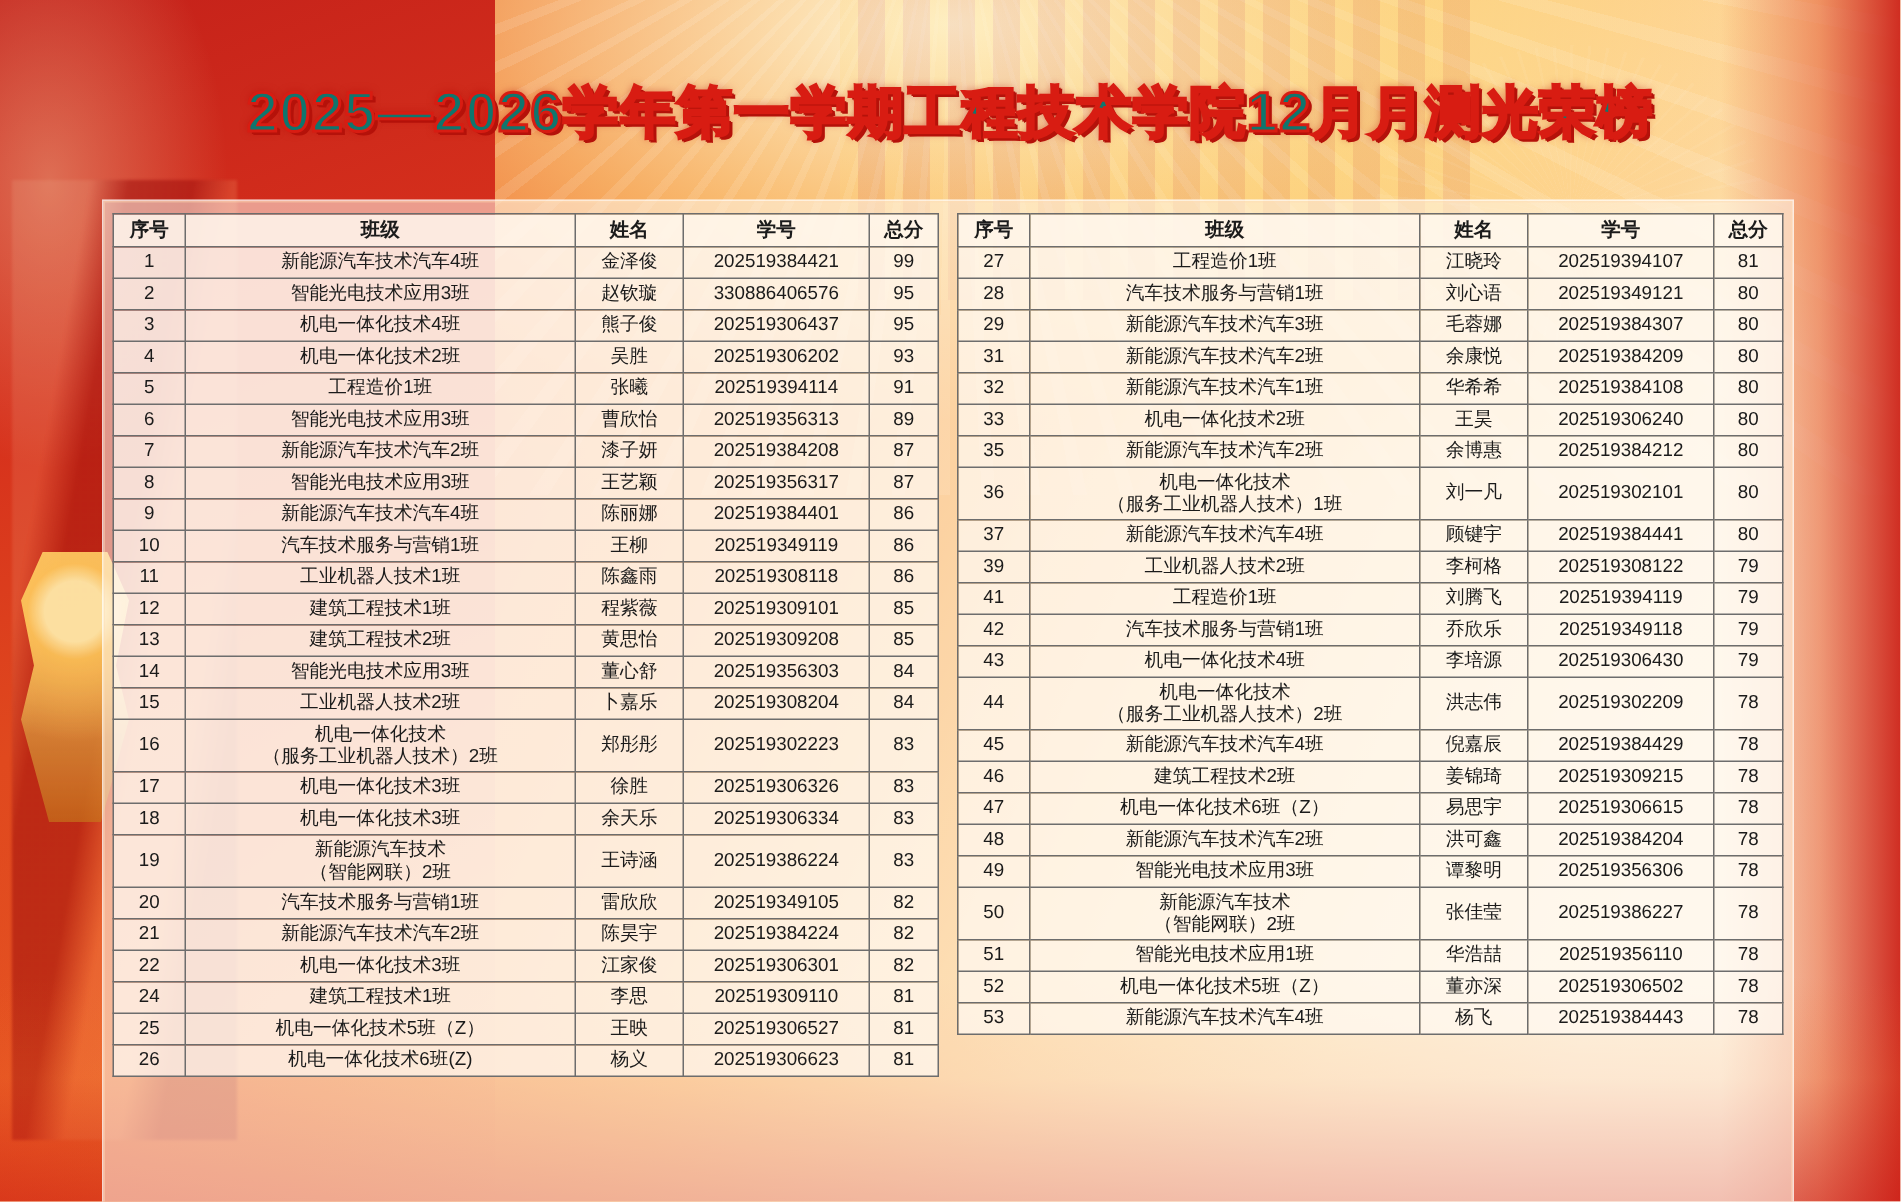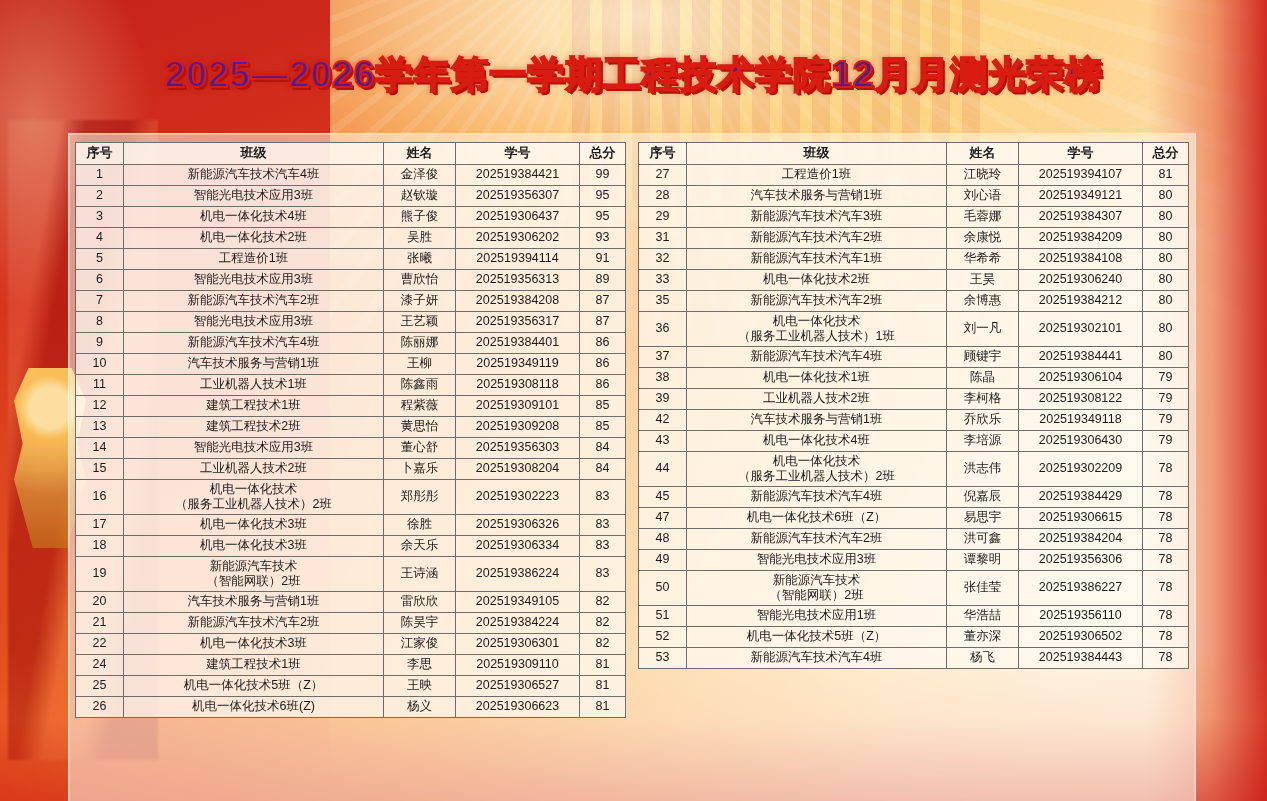--- a/index.html
+++ b/index.html
@@ -68,21 +68,21 @@
   .title-wrap{
     position:absolute; left:0; top:50px; width:1267px; text-align:center;
     pointer-events:none;
   }
   .title{
     display:inline-block;
     font-family:"Liberation Sans","DejaVu Sans",sans-serif;
     font-weight:bold;
     font-size:37px;
     letter-spacing:1px;
-    color:#4c1d95;
+    color:#0f766e;
     -webkit-text-stroke:2px #d81c12;
     text-shadow:
       2px 2px 0 #b5120a,
       3px 3px 0 #b5120a,
       0 0 6px rgba(180,10,5,.6);
     white-space:nowrap;
   }
 
   
   .panel{
@@ -169,21 +169,21 @@
             <td>1</td>
             <td class="cls">新能源汽车技术汽车4班</td>
             <td>金泽俊</td>
             <td>202519384421</td>
             <td>99</td>
           </tr>
           <tr>
             <td>2</td>
             <td class="cls">智能光电技术应用3班</td>
             <td>赵钦璇</td>
-            <td>202519356307</td>
+            <td>330886406576</td>
             <td>95</td>
           </tr>
           <tr>
             <td>3</td>
             <td class="cls">机电一体化技术4班</td>
             <td>熊子俊</td>
             <td>202519306437</td>
             <td>95</td>
           </tr>
           <tr>
@@ -420,34 +420,34 @@
             <td>80</td>
           </tr>
           <tr>
             <td>37</td>
             <td class="cls">新能源汽车技术汽车4班</td>
             <td>顾键宇</td>
             <td>202519384441</td>
             <td>80</td>
           </tr>
           <tr>
-            <td>38</td>
-            <td class="cls">机电一体化技术1班</td>
-            <td>陈晶</td>
-            <td>202519306104</td>
-            <td>79</td>
-          </tr>
-          <tr>
             <td>39</td>
             <td class="cls">工业机器人技术2班</td>
             <td>李柯格</td>
             <td>202519308122</td>
             <td>79</td>
           </tr>
           <tr>
+            <td>41</td>
+            <td class="cls">工程造价1班</td>
+            <td>刘腾飞</td>
+            <td>202519394119</td>
+            <td>79</td>
+          </tr>
+          <tr>
             <td>42</td>
             <td class="cls">汽车技术服务与营销1班</td>
             <td>乔欣乐</td>
             <td>202519349118</td>
             <td>79</td>
           </tr>
           <tr>
             <td>43</td>
             <td class="cls">机电一体化技术4班</td>
             <td>李培源</td>
@@ -462,20 +462,27 @@
             <td>78</td>
           </tr>
           <tr>
             <td>45</td>
             <td class="cls">新能源汽车技术汽车4班</td>
             <td>倪嘉辰</td>
             <td>202519384429</td>
             <td>78</td>
           </tr>
           <tr>
+            <td>46</td>
+            <td class="cls">建筑工程技术2班</td>
+            <td>姜锦琦</td>
+            <td>202519309215</td>
+            <td>78</td>
+          </tr>
+          <tr>
             <td>47</td>
             <td class="cls">机电一体化技术6班（Z）</td>
             <td>易思宇</td>
             <td>202519306615</td>
             <td>78</td>
           </tr>
           <tr>
             <td>48</td>
             <td class="cls">新能源汽车技术汽车2班</td>
             <td>洪可鑫</td>

